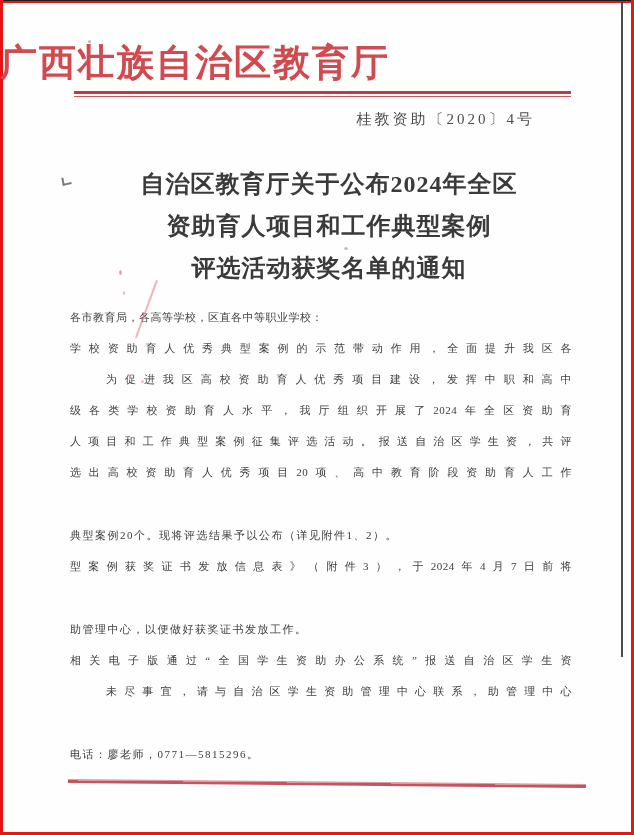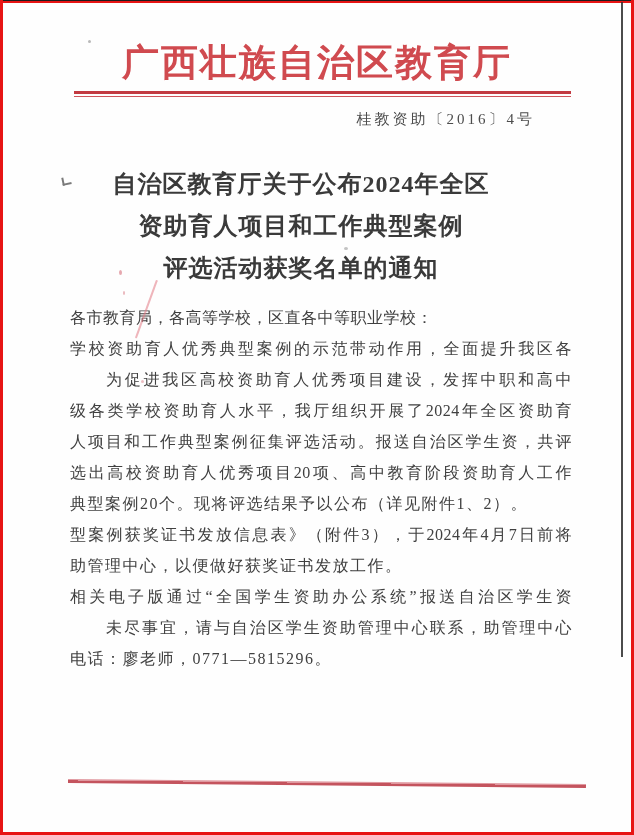--- a/index.html
+++ b/index.html
@@ -11,46 +11,46 @@
   
   .frame-top-black{position:absolute;top:0;left:0;right:0;height:1px;background:#1c1c1c;}
   .frame-top-red{position:absolute;top:1px;left:0;right:0;height:2px;background:#e71414;}
   .frame-left{position:absolute;top:0;bottom:0;left:0;width:3px;background:#e71414;}
   .frame-right{position:absolute;top:0;bottom:0;right:0;width:3px;background:#e71414;}
   .frame-bottom{position:absolute;bottom:0;left:0;right:0;height:3px;background:#e71414;}
   .scan-edge-right{position:absolute;top:2px;left:621px;width:2px;height:655px;background:#2b2b2b;opacity:.85;}
 
   
   .org-name{
-    position:absolute;top:40px;left:0;width:100%;text-align:center;
+    position:absolute;top:40px;left:0;width:100%;
     font-size:37px;line-height:46px;font-weight:bold;color:#d04a4f;letter-spacing:2px;
   }
   .header-rule{position:absolute;top:91px;left:74px;width:497px;height:7px;}
   .header-rule .thick{height:3px;background:#c23a41;}
   .header-rule .gap{height:2px;}
   .header-rule .thin{height:1px;background:#cf555b;}
   .doc-number{
     position:absolute;top:110px;right:99px;text-align:right;
     font-size:15px;color:#4c4c4c;letter-spacing:3px;
   }
 
   
   .doc-title{
-    position:absolute;top:163px;left:24px;width:554px;text-align:center;
+    position:absolute;top:163px;left:52px;width:554px;text-align:center;
     font-weight:bold;color:#3a3a3a;font-size:24px;line-height:42px;letter-spacing:1px;
   }
 
   
   .doc-body{
     position:absolute;top:302px;left:70px;width:502px;
-    font-size:16px;line-height:31px;color:#404040;letter-spacing:.5px;
+    font-size:11px;line-height:31px;color:#404040;letter-spacing:.5px;
   }
   .salutation{height:31px;}
   .line{height:31px;text-align:justify;text-align-last:justify;white-space:nowrap;}
-  .line.last{text-align-last:left;letter-spacing:1.5px;}
+  .line.last{text-align-last:left;letter-spacing:1.5px;margin-top:32px;}
   .line.indent{text-indent:36px;}
 
   
   .bottom-rule{
     position:absolute;top:779px;left:68px;width:518px;height:4px;
     background:linear-gradient(to bottom,#e0989f 0 35%,#c4545e 35% 100%);
     transform:rotate(0.55deg);transform-origin:left center;
   }
 
   
@@ -82,21 +82,21 @@
   <div class="frame-right"></div>
   <div class="frame-bottom"></div>
   <div class="scan-edge-right"></div>
 
   <div class="org-name">广西壮族自治区教育厅</div>
   <div class="header-rule">
     <div class="thick"></div>
     <div class="gap"></div>
     <div class="thin"></div>
   </div>
-  <div class="doc-number">桂教资助〔2016〕4号</div>
+  <div class="doc-number">桂教资助〔2020〕4号</div>
 
   <div class="doc-title">
     <div>自治区教育厅关于公布2024年全区</div>
     <div>资助育人项目和工作典型案例</div>
     <div>评选活动获奖名单的通知</div>
   </div>
 
   <div class="doc-body">
     <div class="salutation">各市教育局，各高等学校，区直各中等职业学校：</div>
     <div>

